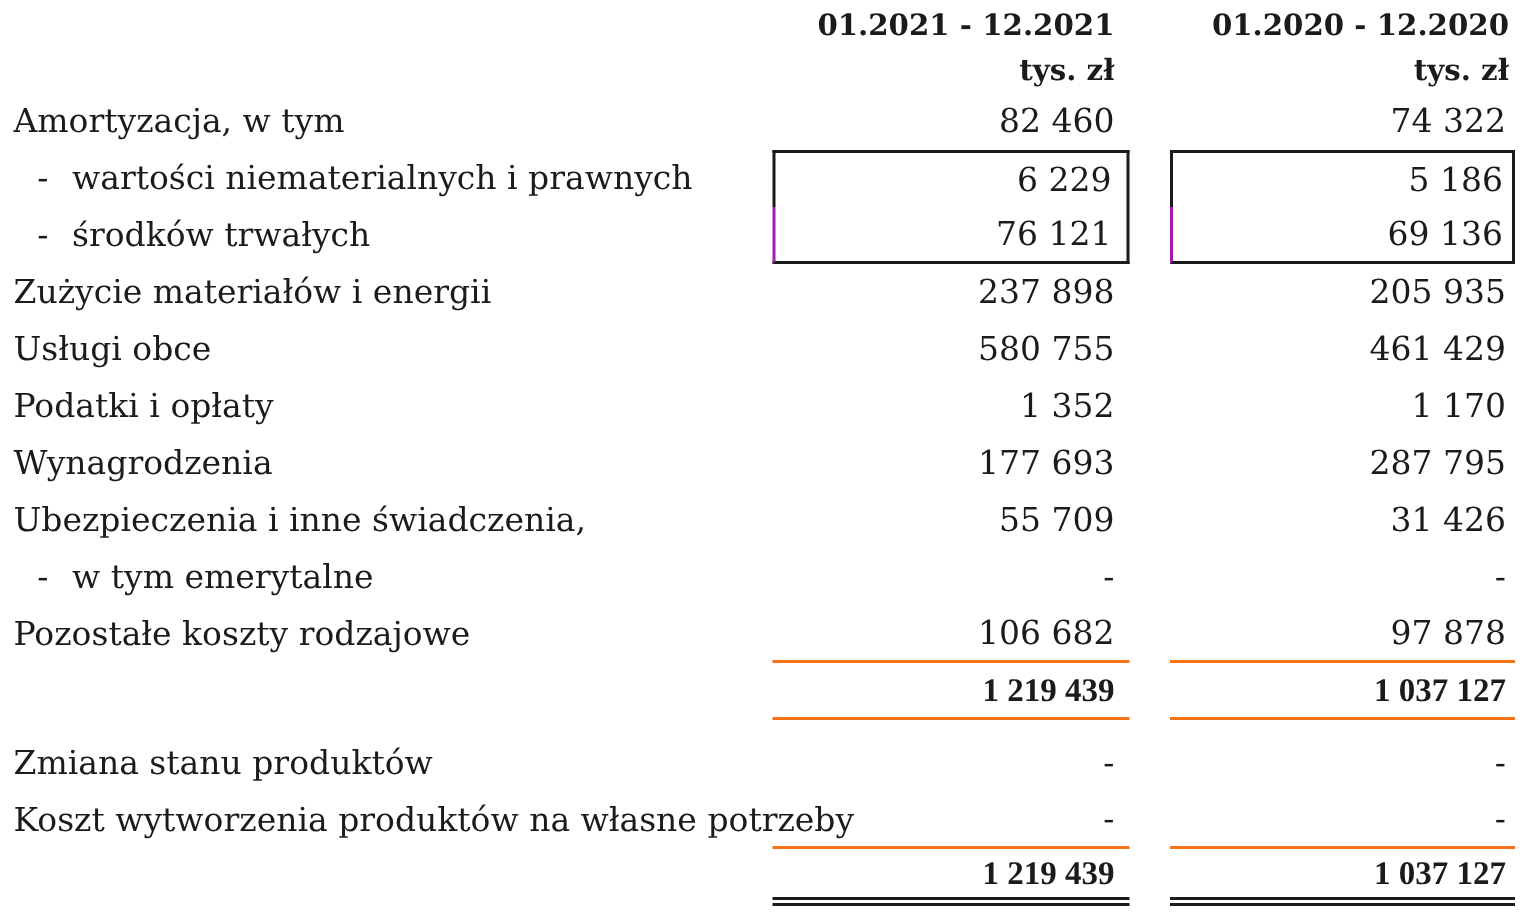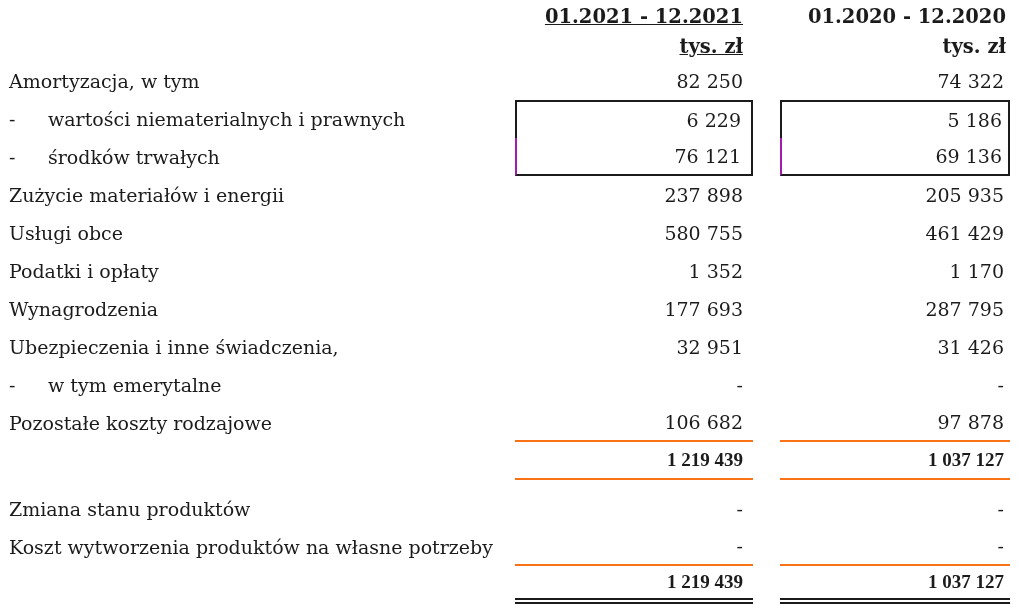--- a/index.html
+++ b/index.html
@@ -21,30 +21,31 @@
     align-items: center;
   }
   
   .header .hcell {
     font-weight: bold;
     font-size: 19.5px;
     text-align: right;
     line-height: 30px;
   }
   .header { padding-top: 2px; }
-  .header .c1 { padding-right: 10px; text-decoration: underline; }
+  .header .c1 { padding-right: 10px; }
   .header .c2 { padding-right: 4px; }
   
   .rows { margin-top: 0; }
   .row {
     display: grid;
     grid-template-columns: 515px 238px 27px 230px;
     height: 38px;
     align-items: stretch;
-    font-size: 19px;
+    font-size: 22px;
+    text-align: center;
   }
   .row .label {
     display: flex;
     align-items: center;
     padding-left: 9px;
     white-space: nowrap;
   }
   .row .dash {
     display: none;
     width: 39px;
@@ -96,21 +97,21 @@
       <div class="hcell c2">tys. zł</div>
     </div>
   </div>
 
   <div class="rows">
       <div class="row">
     <div class="label">
 
       <span class="label-text">Amortyzacja, w tym</span>
     </div>
-    <div class="val v1">82 250</div>
+    <div class="val v1">82 460</div>
     <div class="gap"></div>
     <div class="val v2">74 322</div>
   </div>
       <div class="row sub">
     <div class="label">
       <span class="dash">-</span>
       <span class="label-text">wartości niematerialnych i prawnych</span>
     </div>
     <div class="val v1 box-top">6 229</div>
     <div class="gap"></div>
@@ -159,21 +160,21 @@
     </div>
     <div class="val v1">177 693</div>
     <div class="gap"></div>
     <div class="val v2">287 795</div>
   </div>
       <div class="row">
     <div class="label">
 
       <span class="label-text">Ubezpieczenia i inne świadczenia,</span>
     </div>
-    <div class="val v1">32 951</div>
+    <div class="val v1">55 709</div>
     <div class="gap"></div>
     <div class="val v2">31 426</div>
   </div>
       <div class="row sub">
     <div class="label">
       <span class="dash">-</span>
       <span class="label-text">w tym emerytalne</span>
     </div>
     <div class="val v1">-</div>
     <div class="gap"></div>

